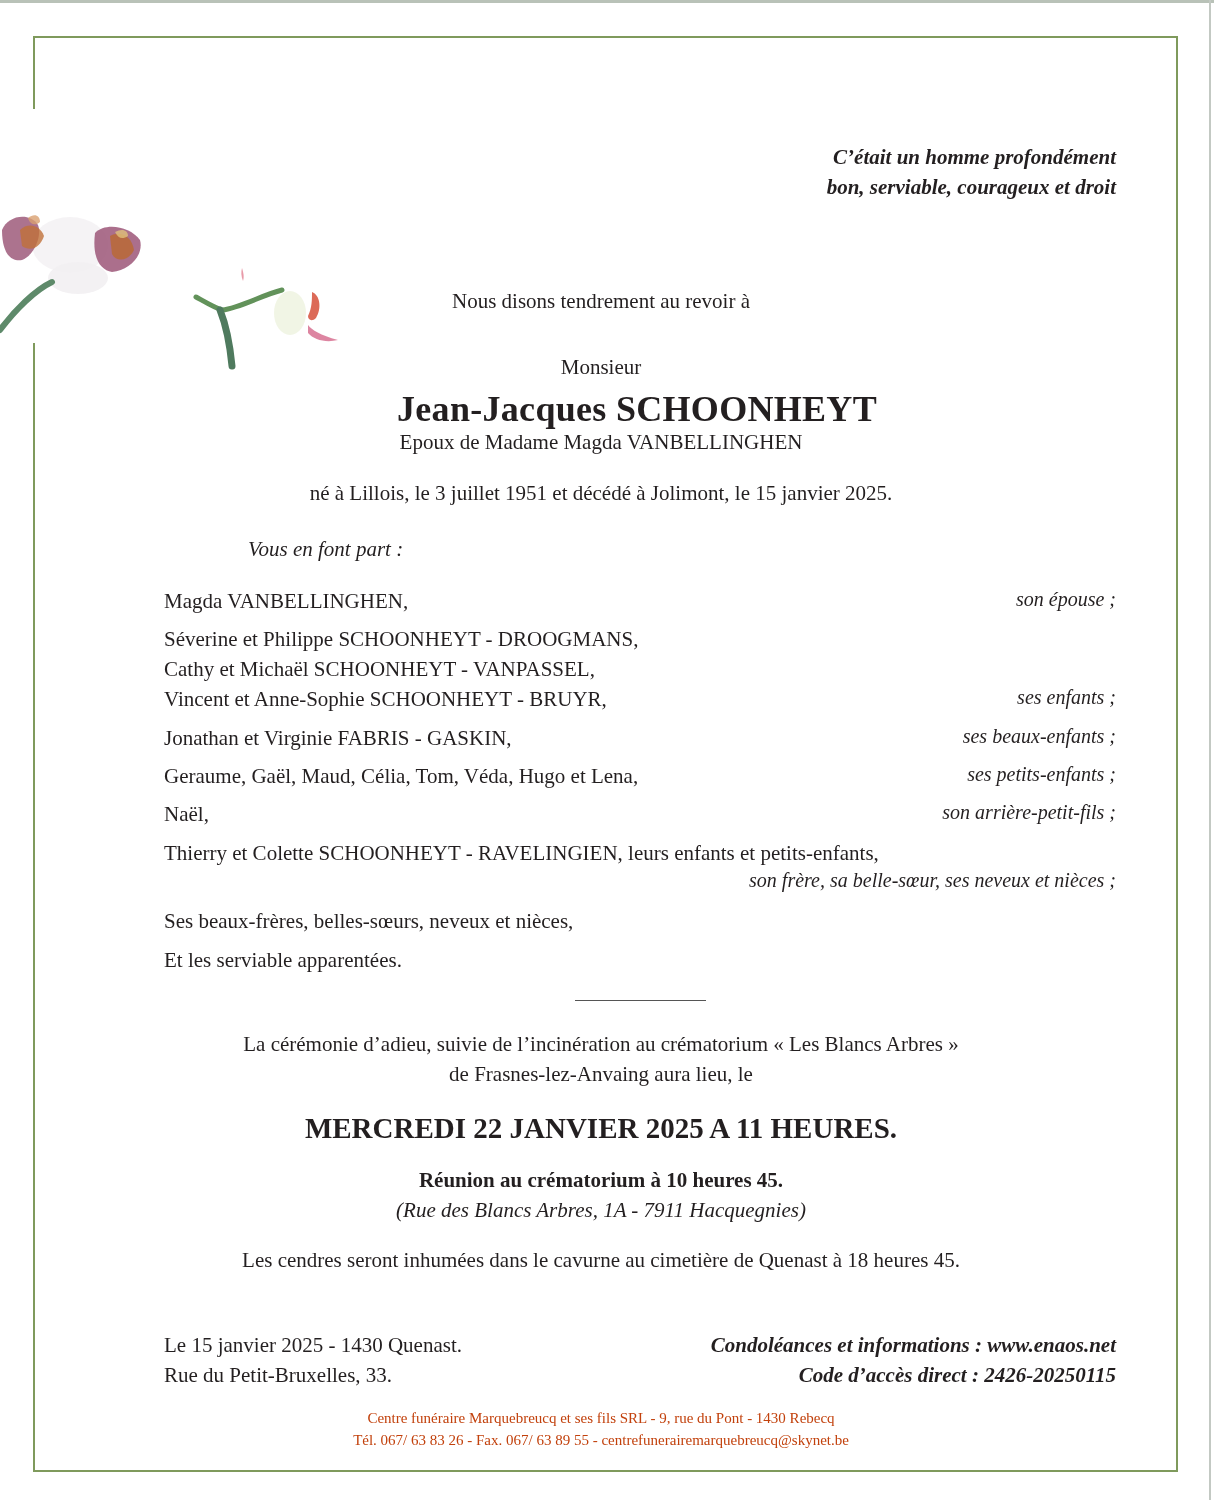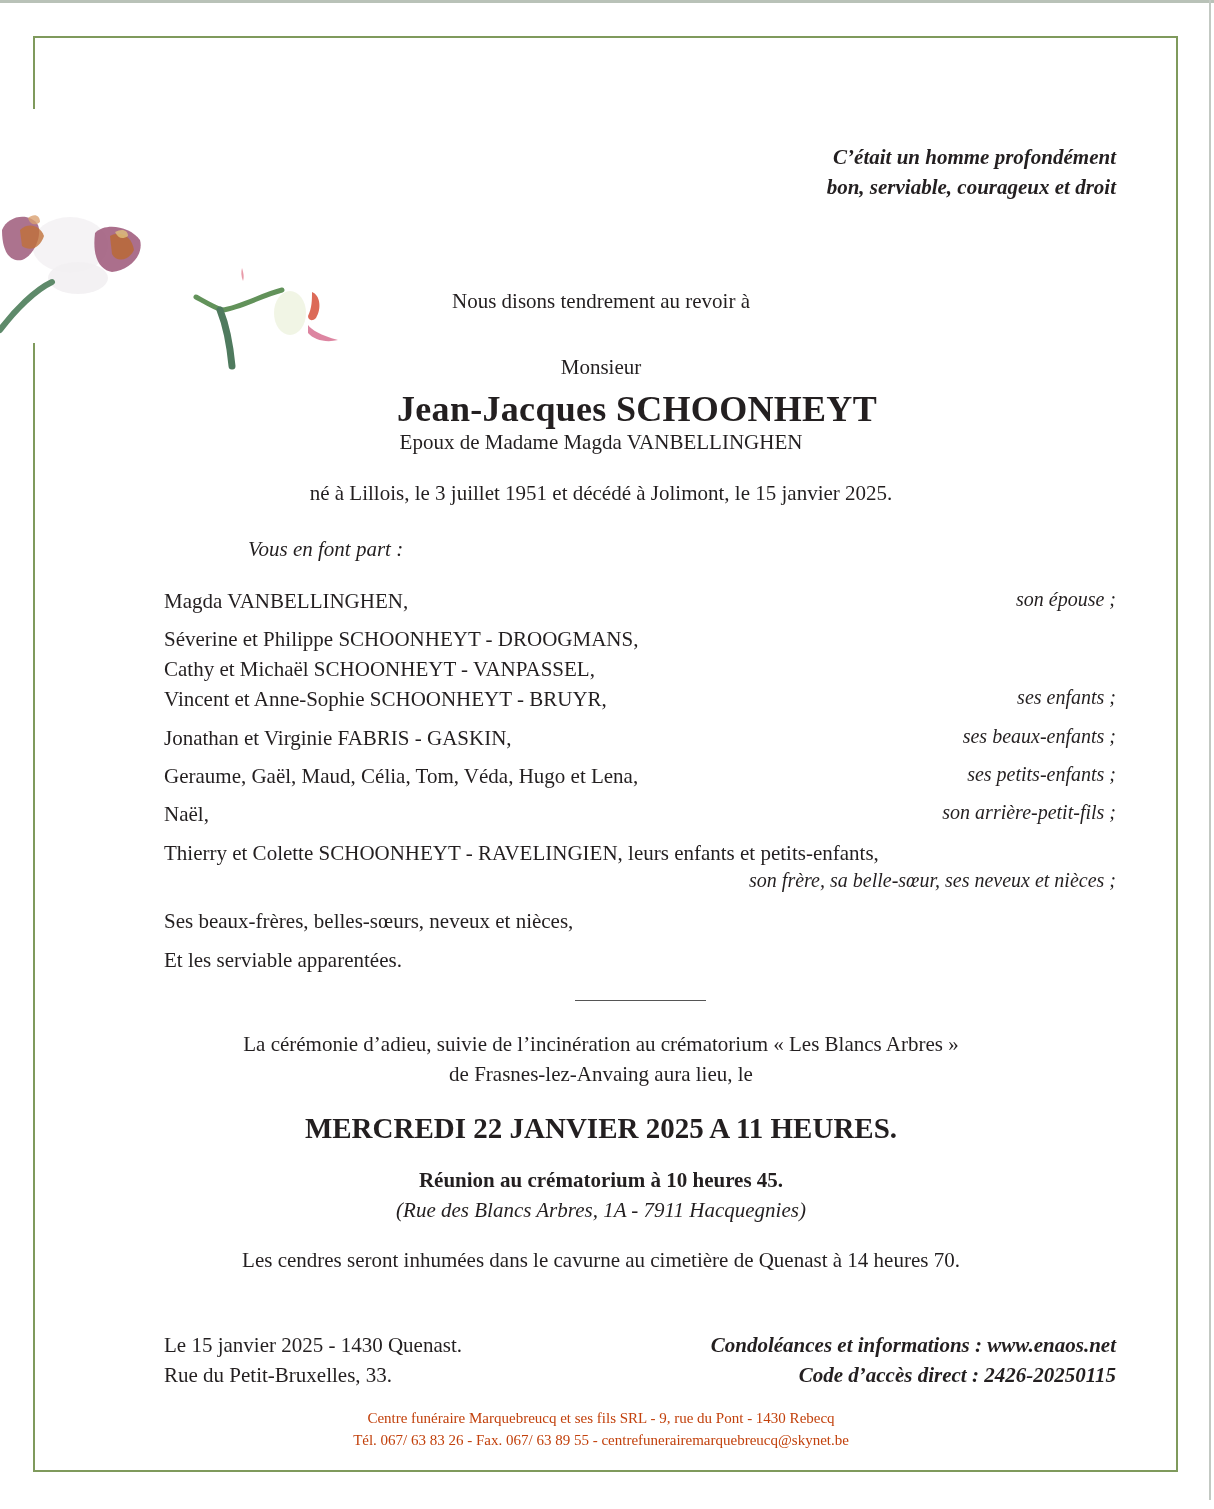--- a/index.html
+++ b/index.html
@@ -118,21 +118,21 @@
 
 <div class="divider"></div>
 
 <div class="t center ceremony">
   <div>La cérémonie d’adieu, suivie de l’incinération au crématorium « Les Blancs Arbres »</div>
   <div>de Frasnes-lez-Anvaing aura lieu, le</div>
 </div>
 <div class="t center date-big">MERCREDI 22 JANVIER 2025 A 11 HEURES.</div>
 <div class="t center meeting">Réunion au crématorium à 10 heures 45.</div>
 <div class="t center address">(Rue des Blancs Arbres, 1A - 7911 Hacquegnies)</div>
-<div class="t center ashes">Les cendres seront inhumées dans le cavurne au cimetière de Quenast à 14 heures 70.</div>
+<div class="t center ashes">Les cendres seront inhumées dans le cavurne au cimetière de Quenast à 18 heures 45.</div>
 
 <div class="t place">
   <div>Le 15 janvier 2025 - 1430 Quenast.</div>
   <div>Rue du Petit-Bruxelles, 33.</div>
 </div>
 <div class="t condo">
   <div>Condoléances et informations : www.enaos.net</div>
   <div>Code d’accès direct : 2426-20250115</div>
 </div>
 

